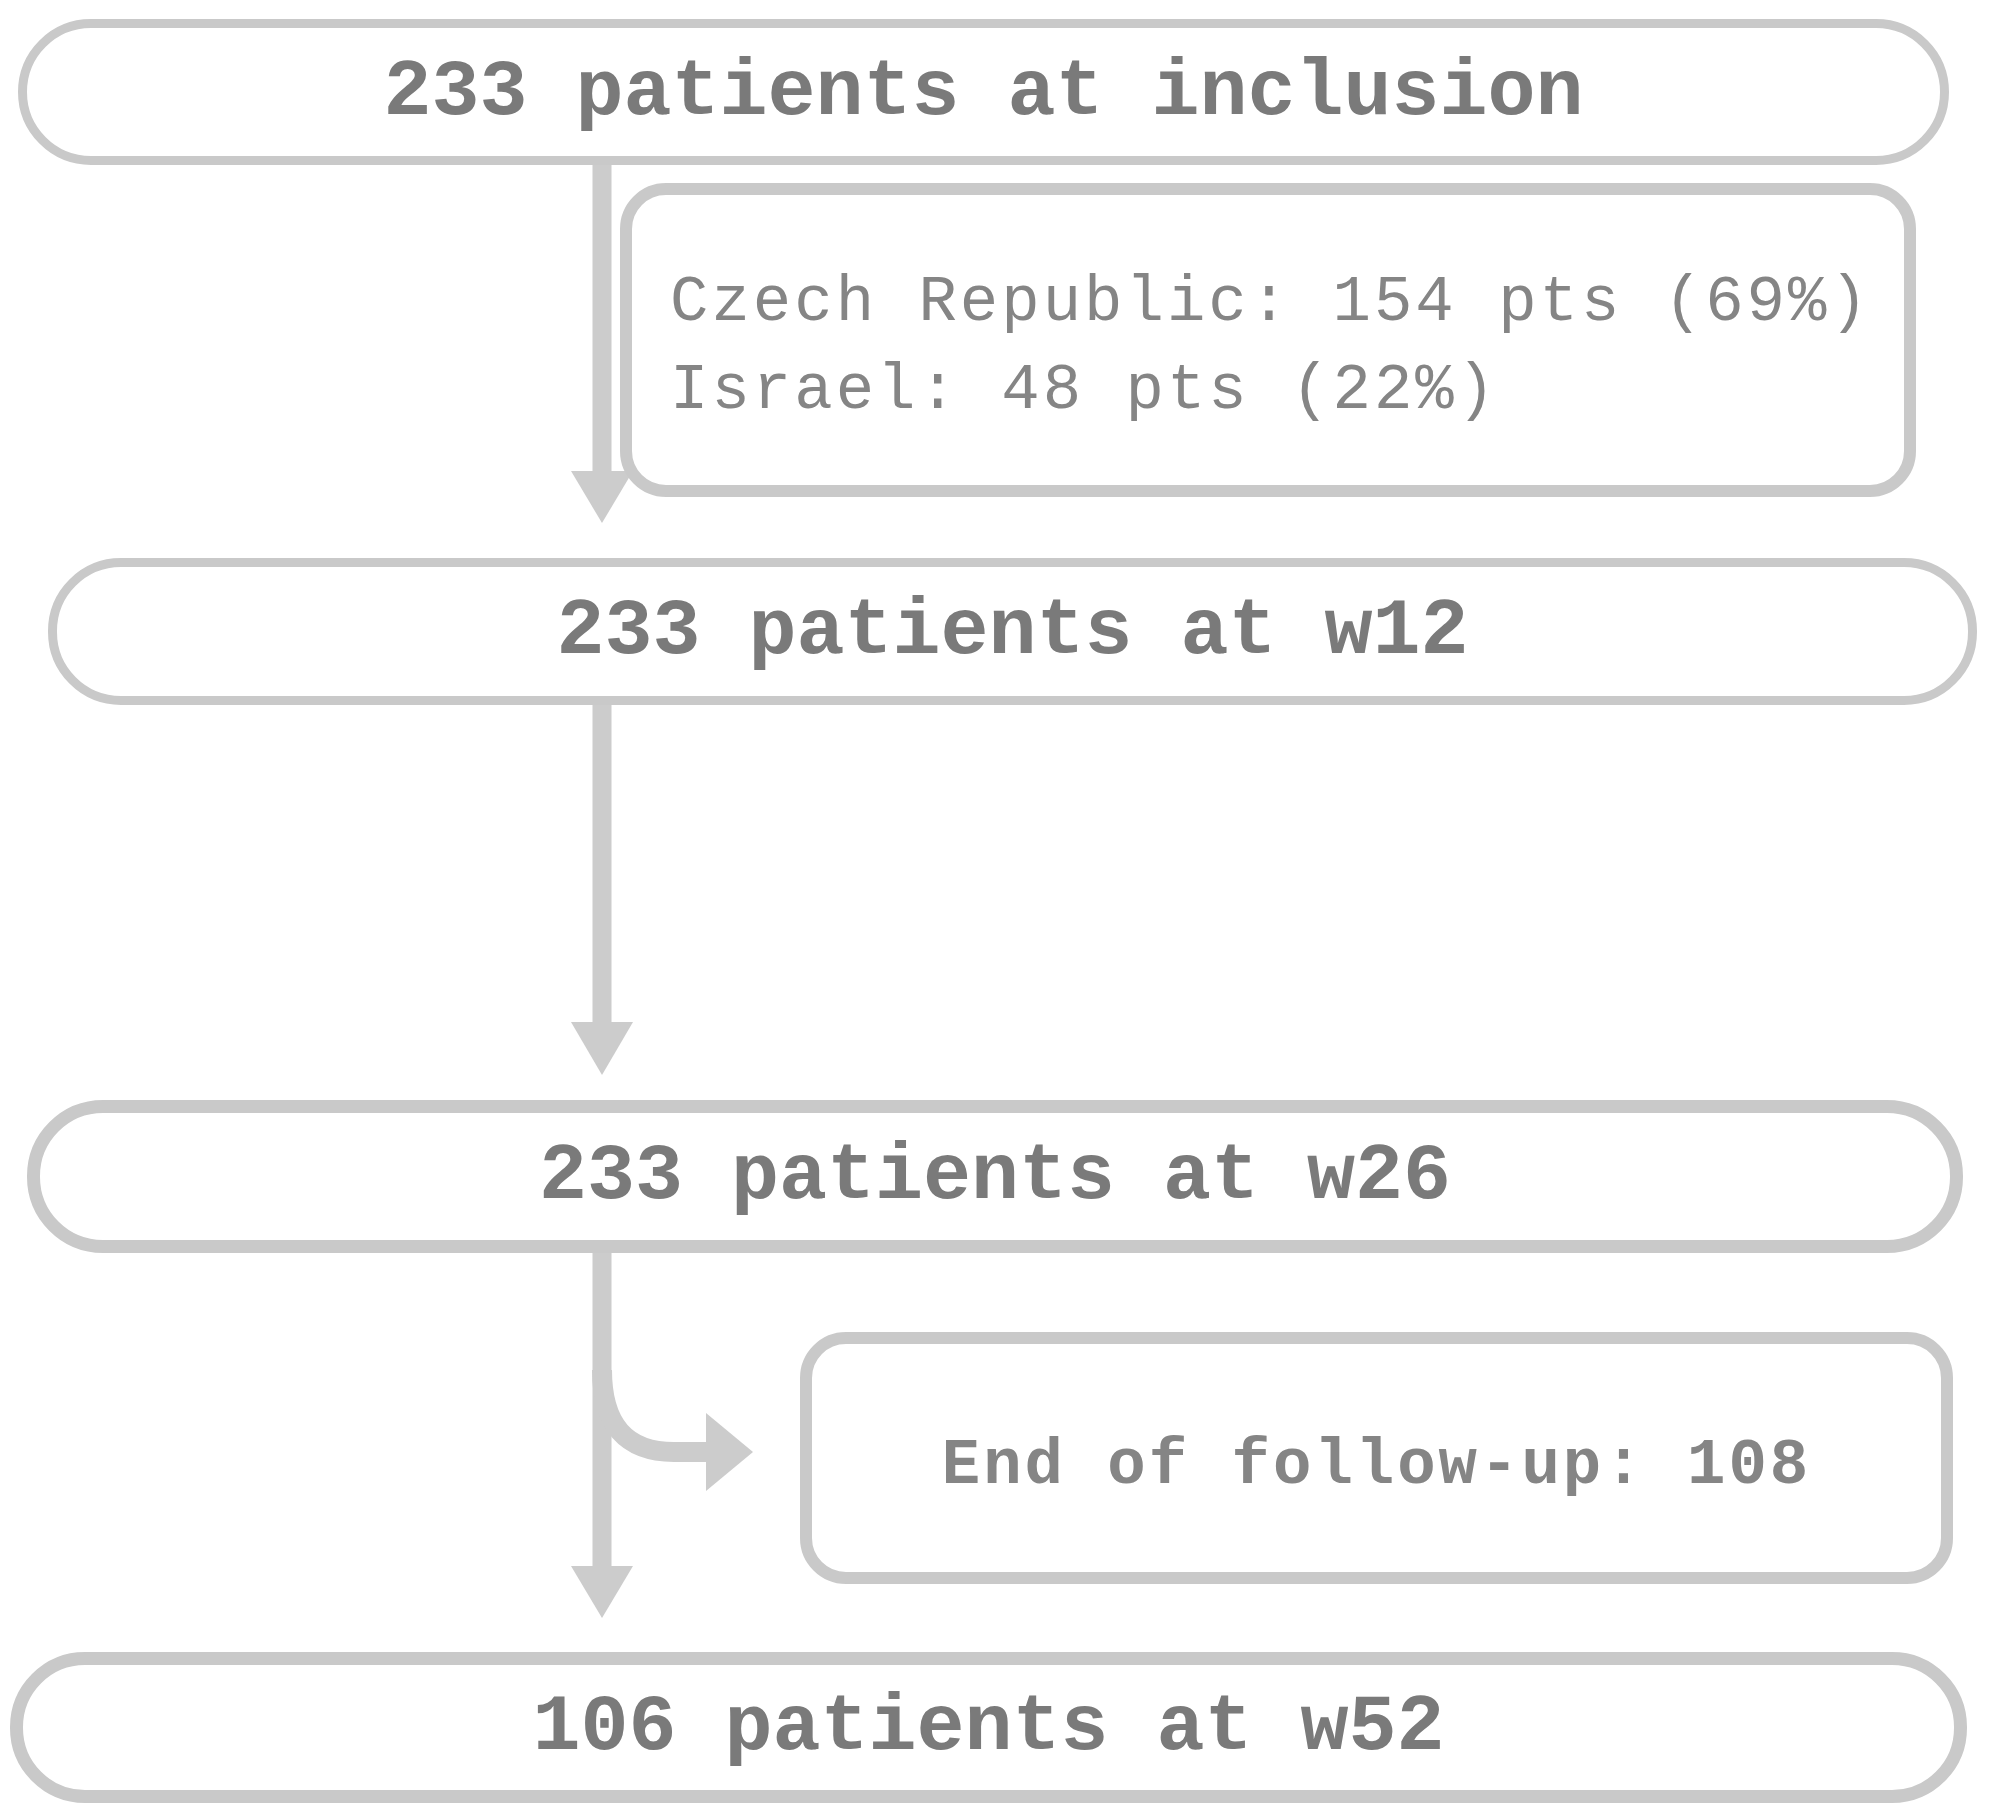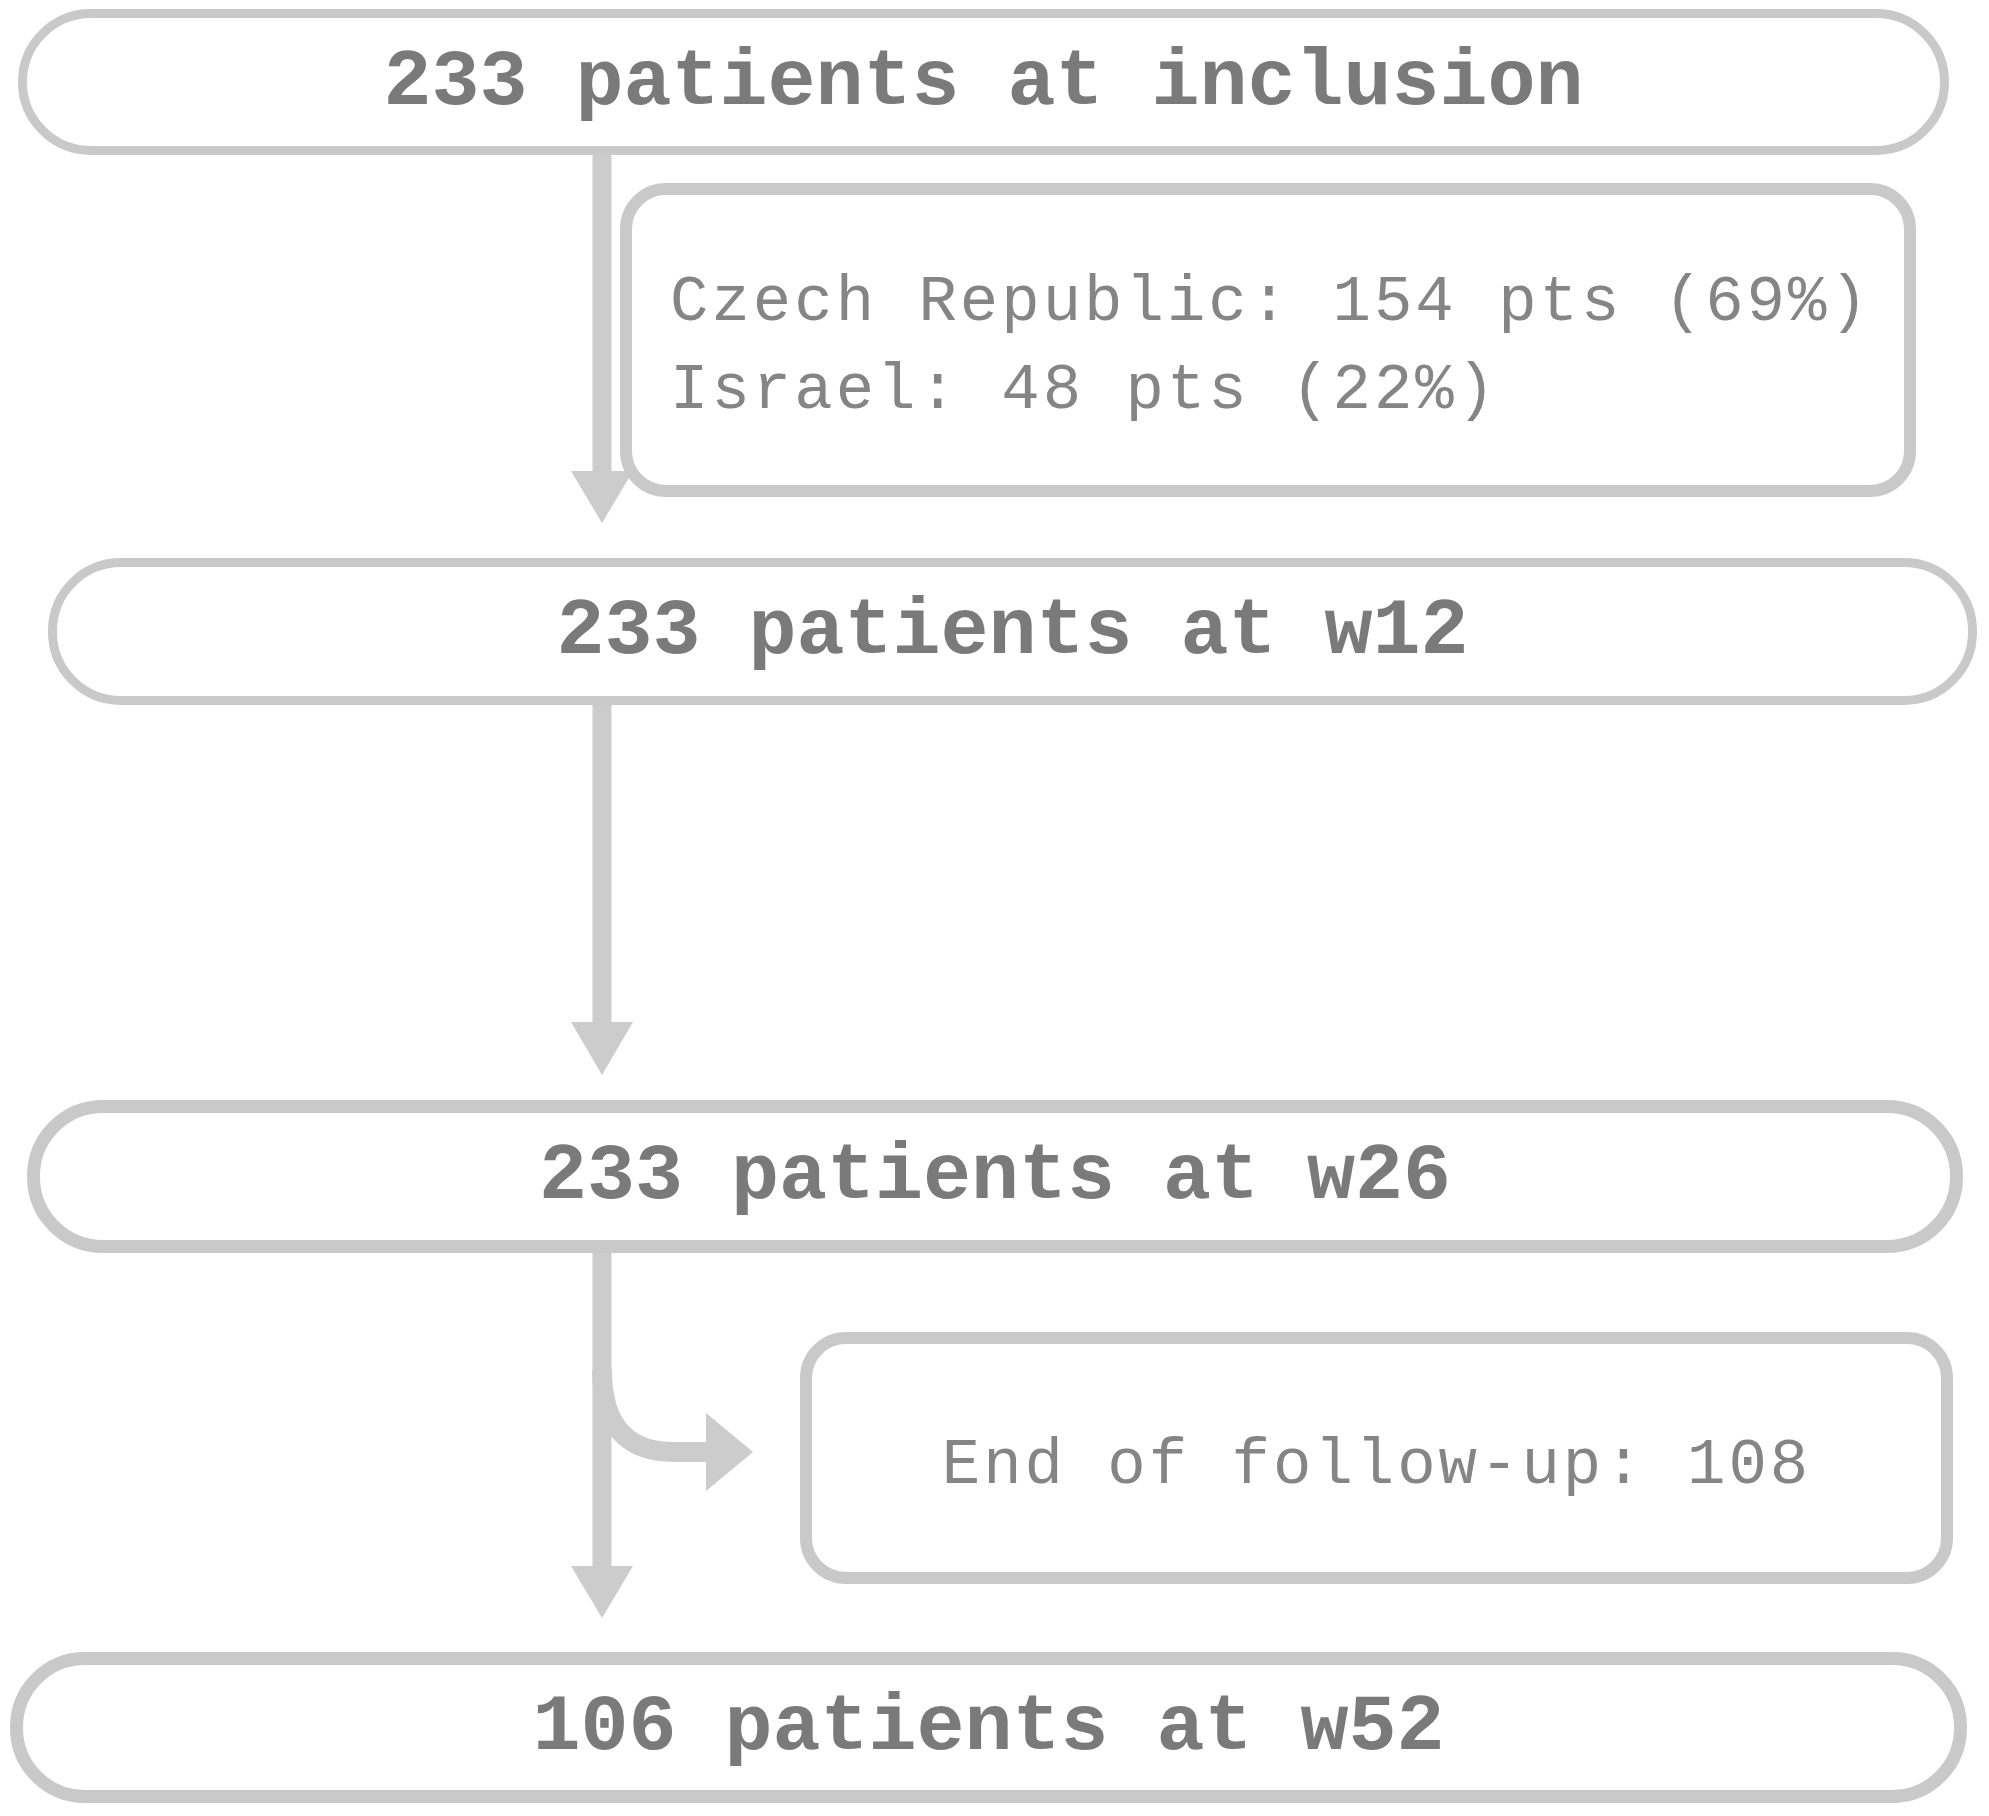--- a/index.html
+++ b/index.html
@@ -33,21 +33,21 @@
   .annotation {
     font-size: 64px;
     color: #858585;
     letter-spacing: 3px;
   }
   .annotation .line {
     line-height: 88px;
     white-space: nowrap;
   }
   #box-inclusion {
-    left: 18px; top: 9px; width: 1931px; height: 146px;
+    left: 18px; top: 19px; width: 1931px; height: 146px;
     border-width: 9px; border-radius: 73px; align-items: center;
   }
   #box-countries {
     left: 620px; top: 183px; width: 1296px; height: 314px;
     border-width: 12px; border-radius: 46px;
     justify-content: flex-start;
     padding: 14px 0 0 38px;
     flex-direction: column;
     align-items: flex-start;
     justify-content: center;
@@ -61,20 +61,21 @@
     border-width: 13px; border-radius: 76px;
   }
   #box-followup {
     left: 800px; top: 1332px; width: 1153px; height: 252px;
     border-width: 12px; border-radius: 46px;
     flex-direction: column;
     padding-top: 16px;
   }
   #box-followup .line {
     text-align: center;
+    font-weight: bold;
   }
   #box-w52 {
     left: 10px; top: 1652px; width: 1957px; height: 151px;
     border-width: 13px; border-radius: 75px;
   }
   #arrow-layer {
     position: absolute;
     left: 0; top: 0;
     width: 1989px;
     height: 1816px;

